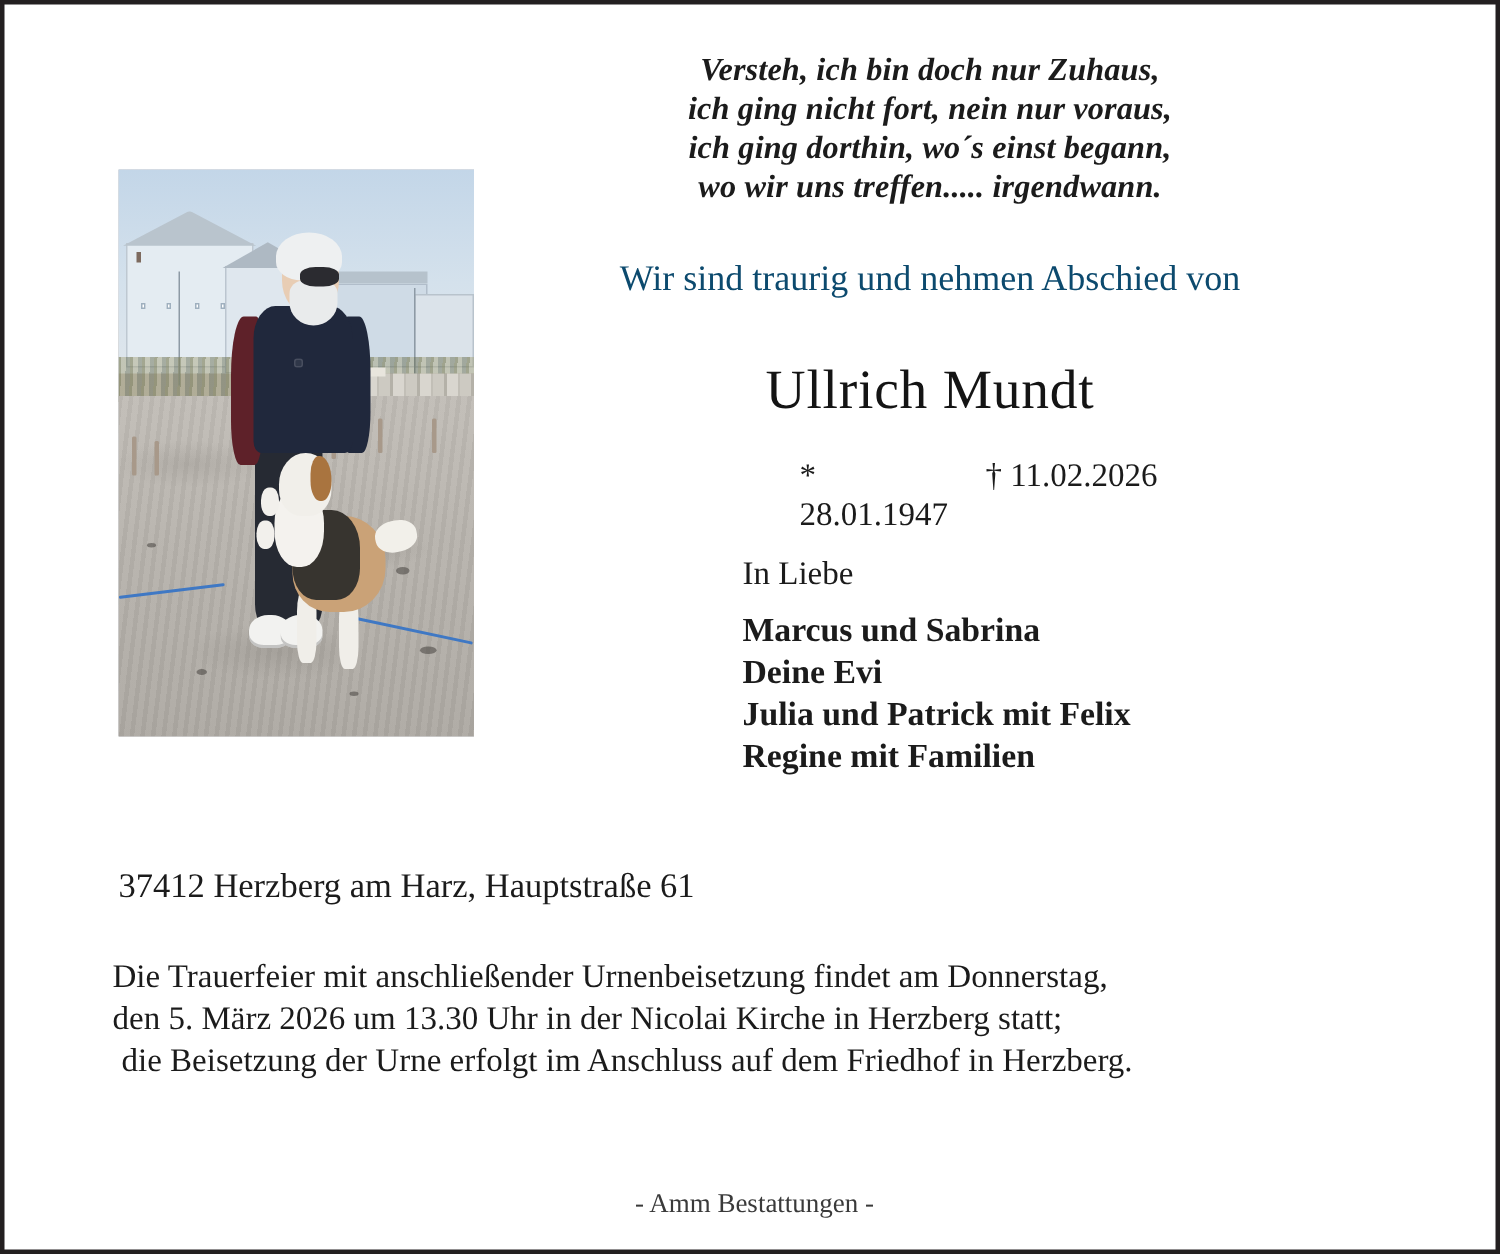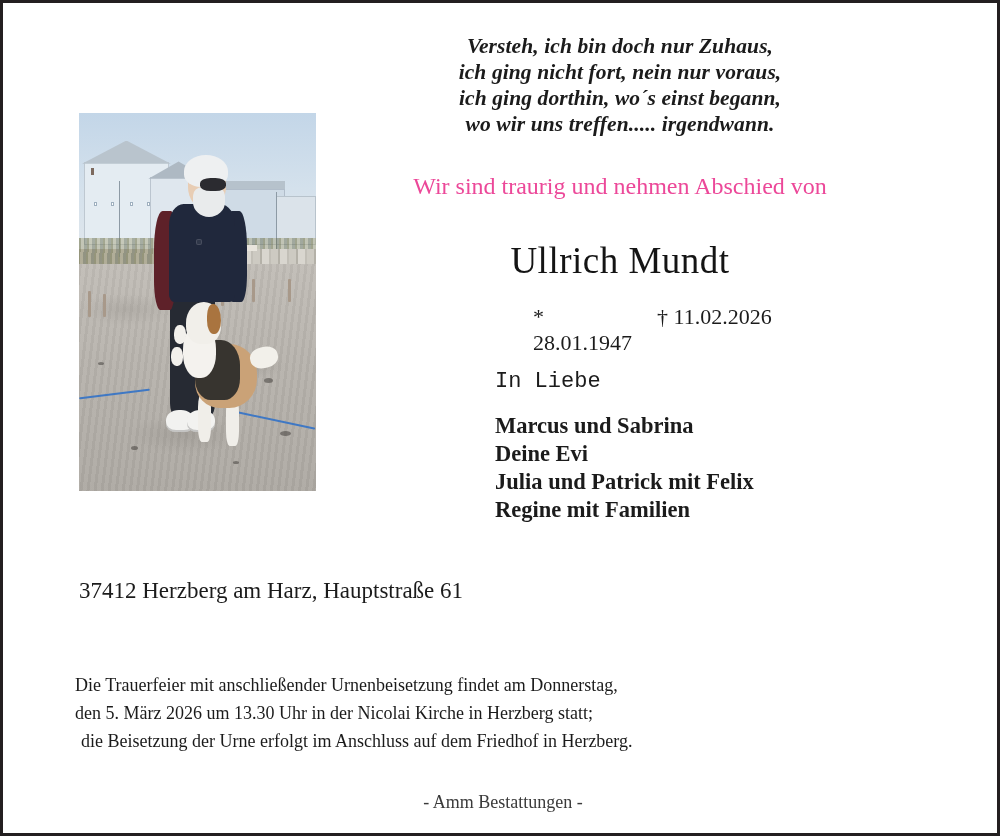--- a/index.html
+++ b/index.html
@@ -211,21 +211,21 @@
     color: #1b1b1b;
     letter-spacing: .1px;
   }
   .farewell {
     position: absolute;
     left: 330px;
     top: 170px;
     width: 574px;
     text-align: center;
     font-size: 24px;
-    color: #ec4899;
+    color: #0c4a6e;
   }
   .name {
     position: absolute;
     left: 330px;
     top: 236px;
     width: 574px;
     text-align: center;
     font-size: 37px;
     font-weight: 400;
     letter-spacing: .5px;
@@ -246,41 +246,40 @@
 
   .family {
     position: absolute;
     left: 492px;
     top: 366px;
     text-align: left;
     color: #1b1b1b;
   }
   .family .in-liebe {
     font-size: 22px;
-    margin-bottom: 18px;
-    font-family: Liberation Mono, monospace;
+    margin-bottom: 11px;
   }
   .family .member {
     font-size: 22.5px;
     font-weight: 700;
     line-height: 28px;
   }
 
   .address {
     position: absolute;
     left: 76px;
     top: 575px;
     font-size: 23px;
     color: #1b1b1b;
   }
   .details {
     position: absolute;
     left: 72px;
-    top: 668px;
-    font-size: 18px;
+    top: 634px;
+    font-size: 22px;
     line-height: 28px;
     color: #1b1b1b;
   }
   .details .indent { padding-left: 6px; }
   .request {
     position: absolute;
     left: 72px;
     top: 735px;
     font-size: 23px;
     color: #1b1b1b;

